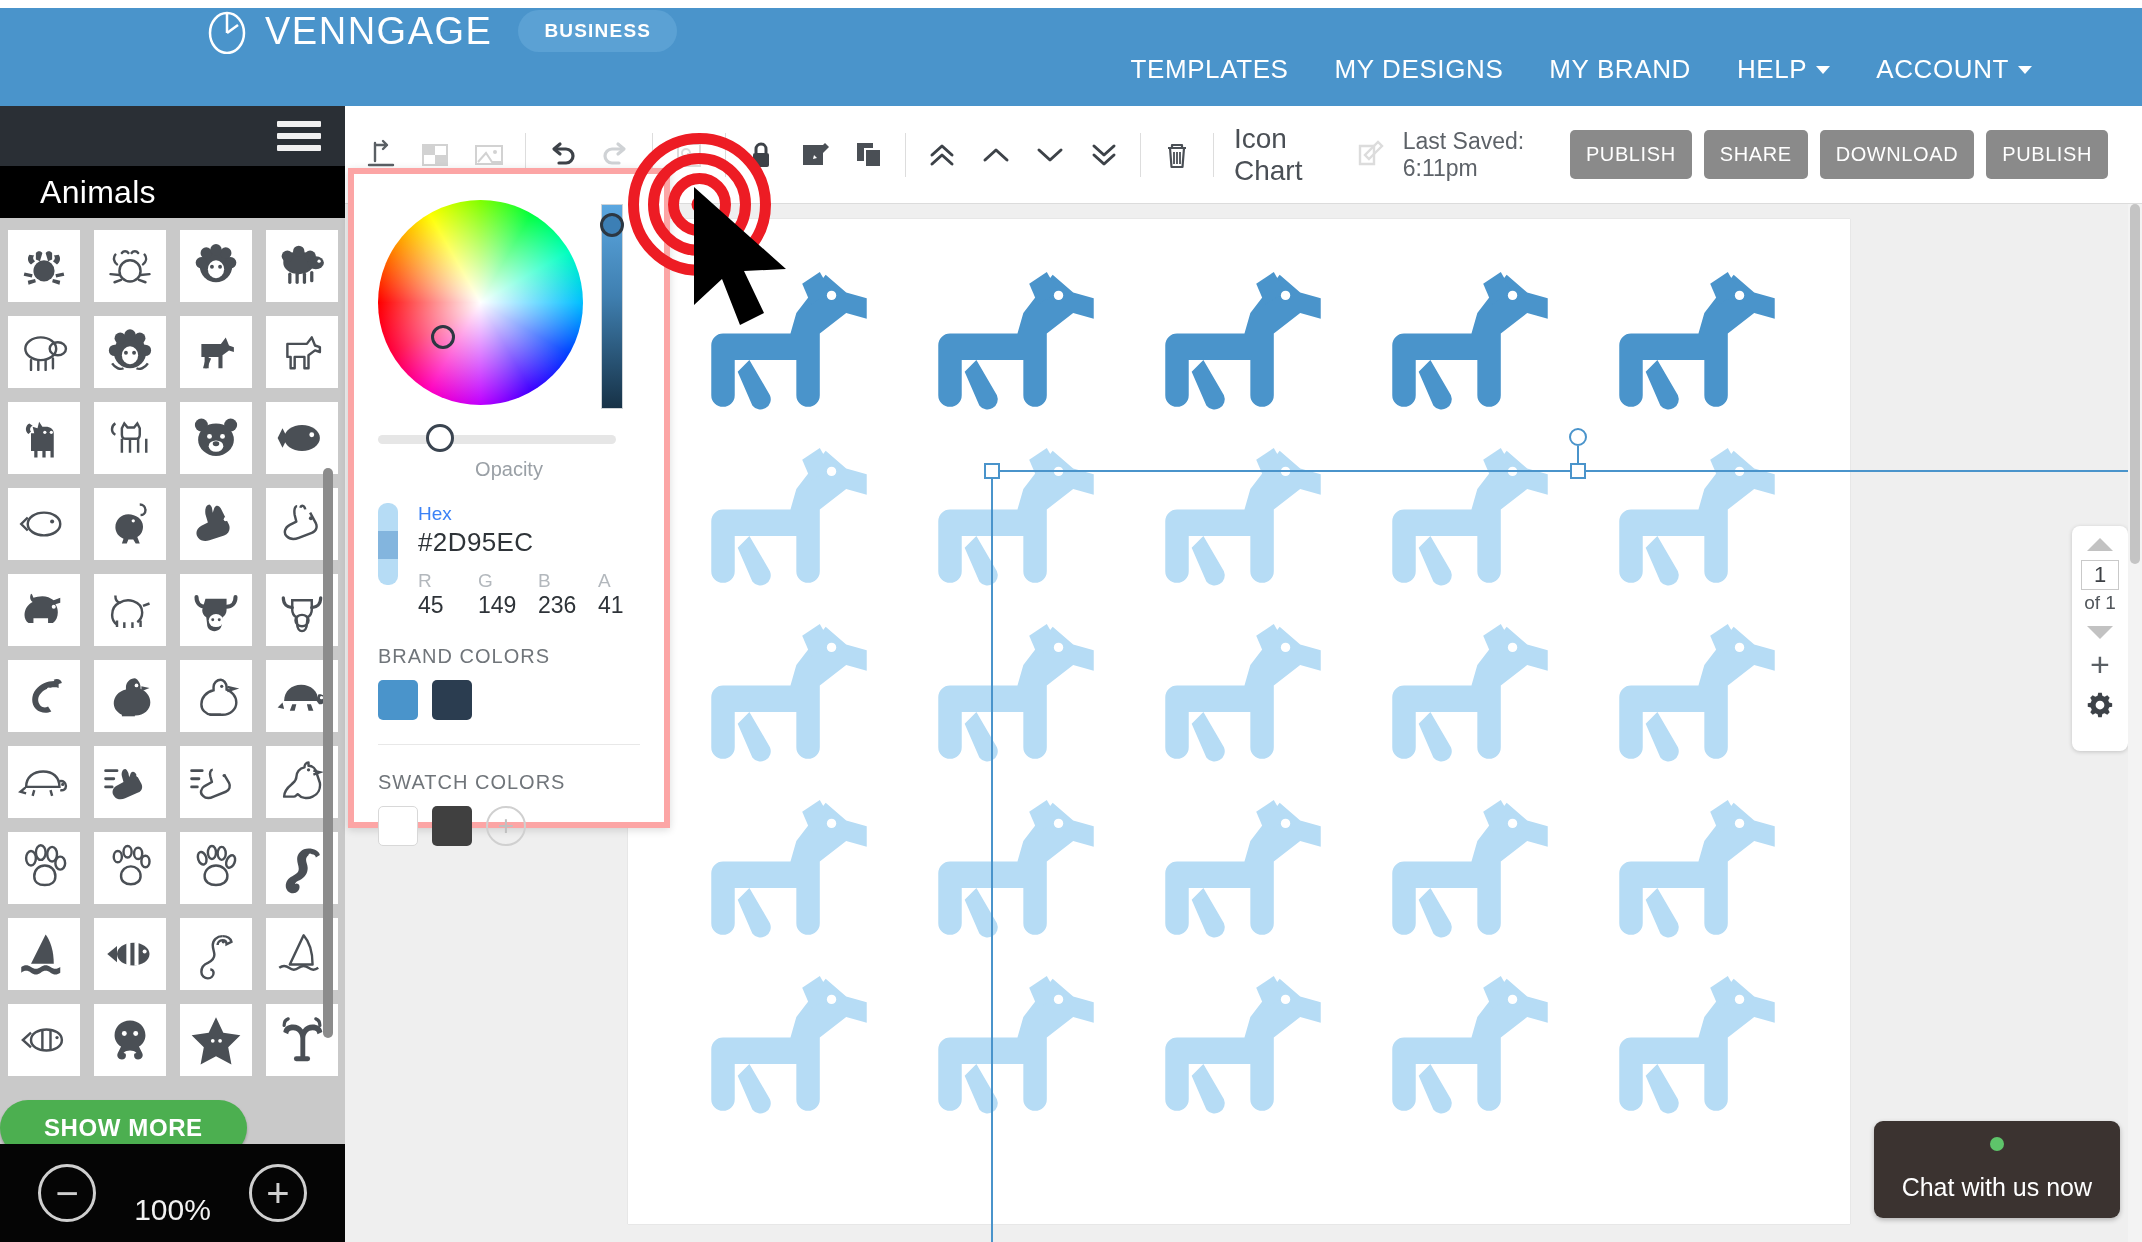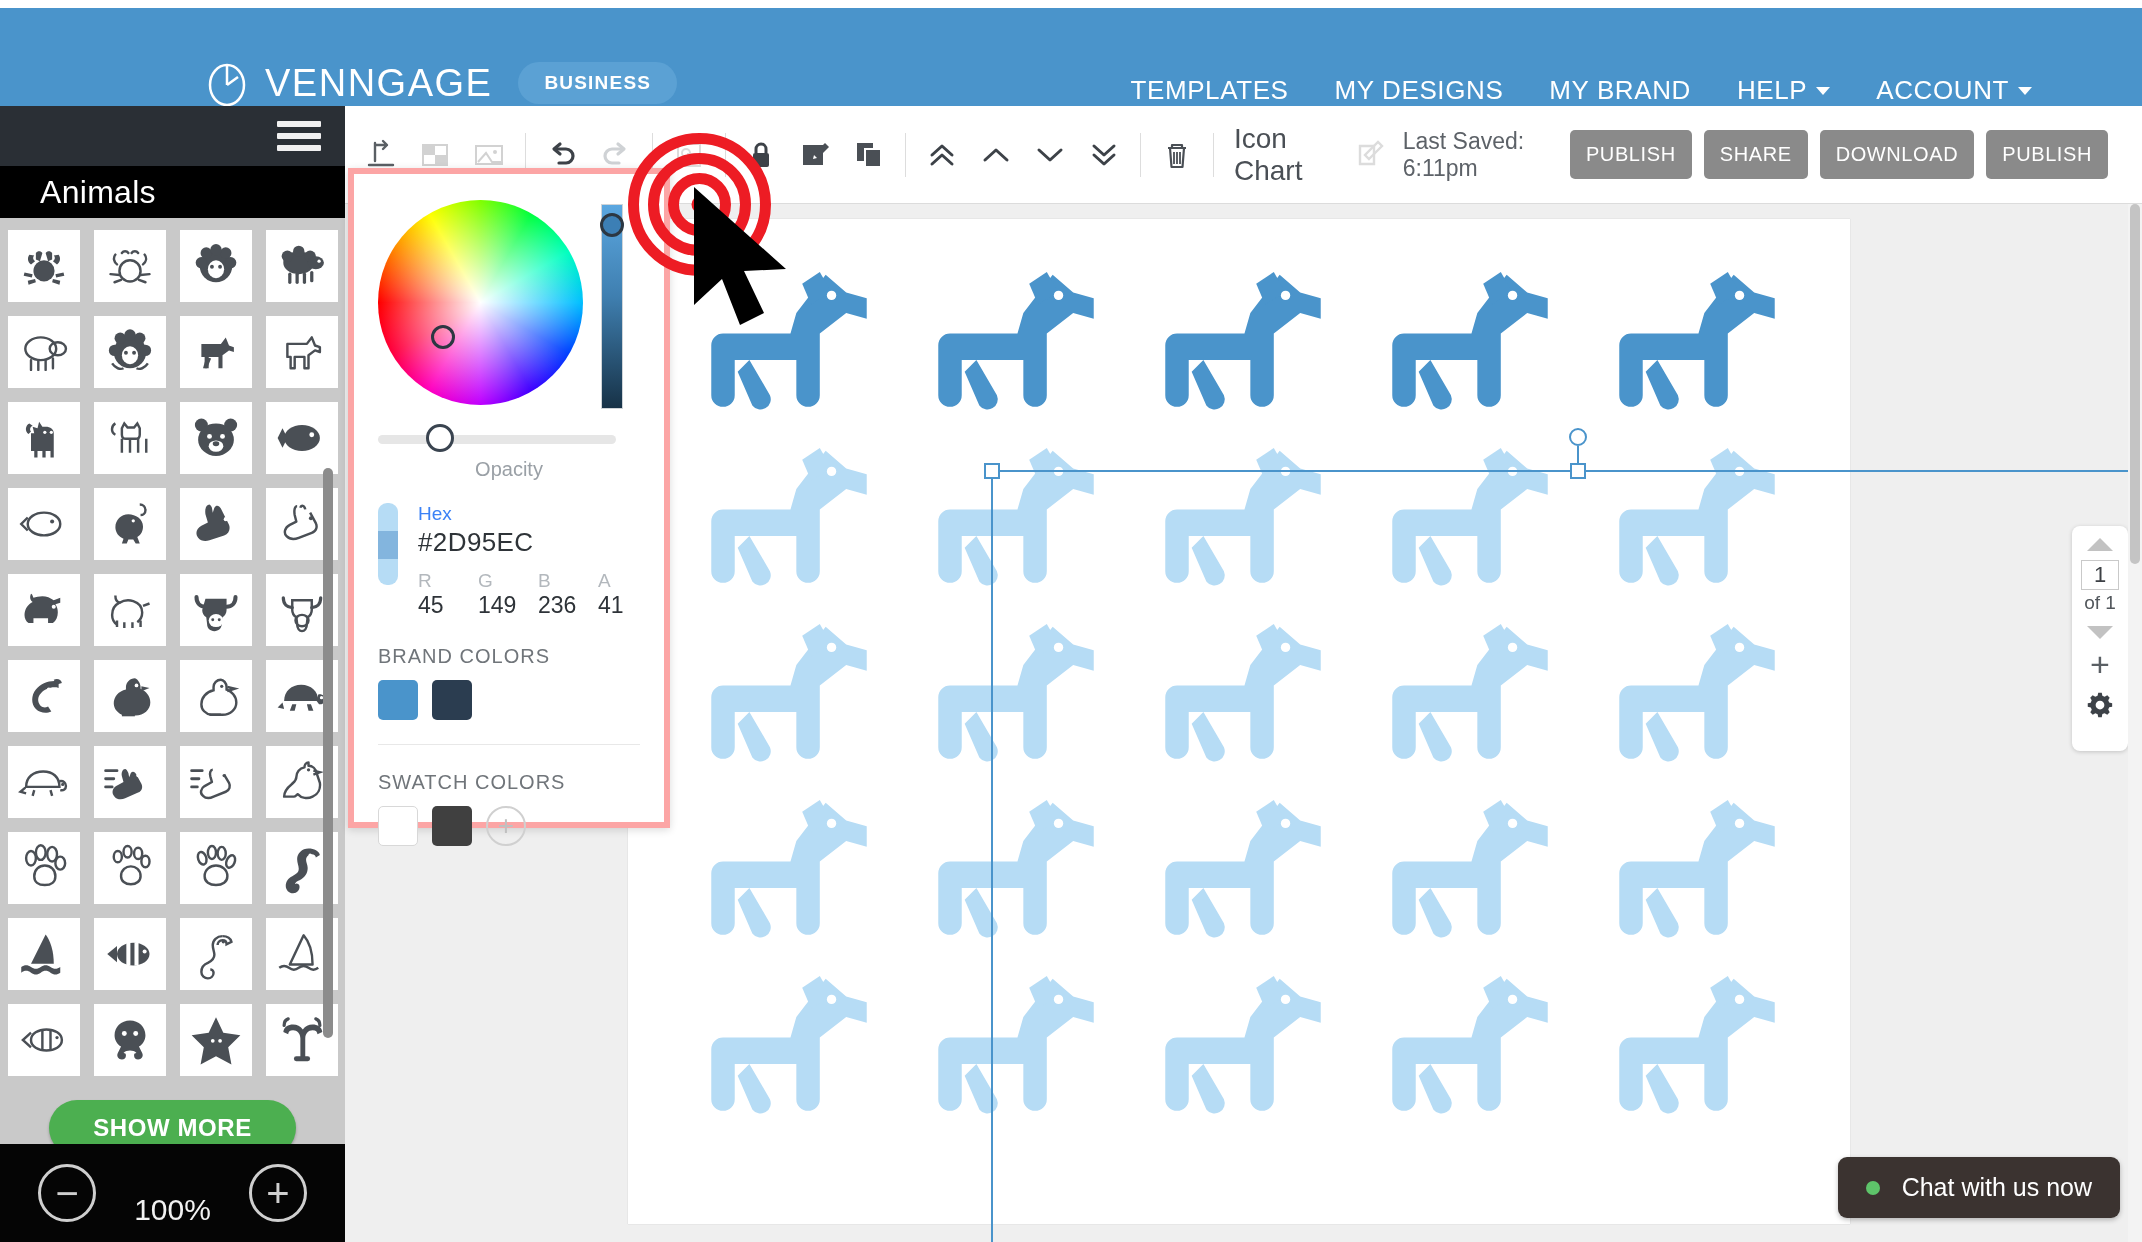--- a/index.html
+++ b/index.html
@@ -7,21 +7,21 @@
     width:2142px; height:1242px; overflow:hidden;
     font-family: "Liberation Sans", sans-serif;
     background:#ffffff;
   }
   #root { position:relative; width:2142px; height:1242px; background:#ffffff; }
 
   
   .topbar {
     position:absolute; left:0; top:8px; width:2142px; height:98px;
     background:#4a94cb;
-    display:flex; align-items:flex-end;
+    display:flex; align-items:flex-start;flex-direction:column;
   }
   .brand { display:flex; align-items:center; margin-left:205px; }
   .brand-logo { width:44px; height:46px; position:relative; }
   .brand-name {
     color:#ffffff; font-size:38px; letter-spacing:1.5px;
     margin-left:16px; font-weight:400;
   }
   .brand-badge {
     margin-left:26px; background:#5ba1d4; color:#ffffff;
     border-radius:22px; padding:10px 26px; font-size:19px;
@@ -51,21 +51,21 @@
   .icon-grid-wrap { background:#c9c9c9; padding:12px 0 0 0; position:relative; }
   .icon-grid {
     display:grid; grid-template-columns:repeat(4, 72px); gap:14px;
     justify-content:center; padding-bottom:10px;
   }
   .icon-cell {
     width:72px; height:72px; background:#ffffff; display:flex; align-items:center;
     justify-content:center; cursor:pointer;
   }
   .icon-cell svg { width:52px; height:52px; fill:#4a4f55; }
-  .show-more-wrap { display:flex; justify-content:center; padding:14px 0 26px 0; background:#c9c9c9; }
+  .show-more-wrap { display:flex; justify-content:flex-start; padding:14px 0 26px 0; background:#c9c9c9; }
   .show-more {
     background:#4caf50; color:#fff; border:none; border-radius:30px;
     padding:14px 44px; font-size:24px; font-weight:700; letter-spacing:0.6px;
     cursor:pointer; box-shadow:0 2px 3px rgba(0,0,0,.25);
   }
   .cat-list { background:#e3e3e3; padding-top:10px; }
   .cat-item {
     font-size:24px; color:#26292c; padding:16px 0 16px 40px; cursor:pointer;
   }
   .sb-scrollbar {
@@ -149,21 +149,21 @@
   .pn-gear { margin-top:12px; cursor:pointer; }
 
   
   .right-scroll { position:absolute; right:0; top:204px; width:14px; height:1038px; background:#f3f3f3; }
   .right-scroll .rs-thumb { position:absolute; left:2px; top:0; width:10px; height:360px; background:#c4c4c4; border-radius:5px; }
 
   
   .chat {
     position:absolute; right:22px; bottom:24px; background:#3b3330; color:#ffffff;
     border-radius:9px; padding:16px 28px; font-size:25px; display:flex; align-items:center; gap:22px;
-    cursor:pointer; box-shadow:0 2px 5px rgba(0,0,0,.25);
+    cursor:pointer; box-shadow:0 2px 5px rgba(0,0,0,.25);flex-direction:column;
   }
   .chat-dot { width:14px;height:14px;border-radius:50%;background:#5ec46a; }
 
   
   .cp {
     position:absolute; left:348px; top:168px; width:322px; height:660px;
     background:#ffffff; border:6px solid #fca5a5; box-shadow:0 2px 8px rgba(0,0,0,.14);
     z-index:40;
   }
   .cp-inner { padding:26px 24px 0 24px; position:relative; }

